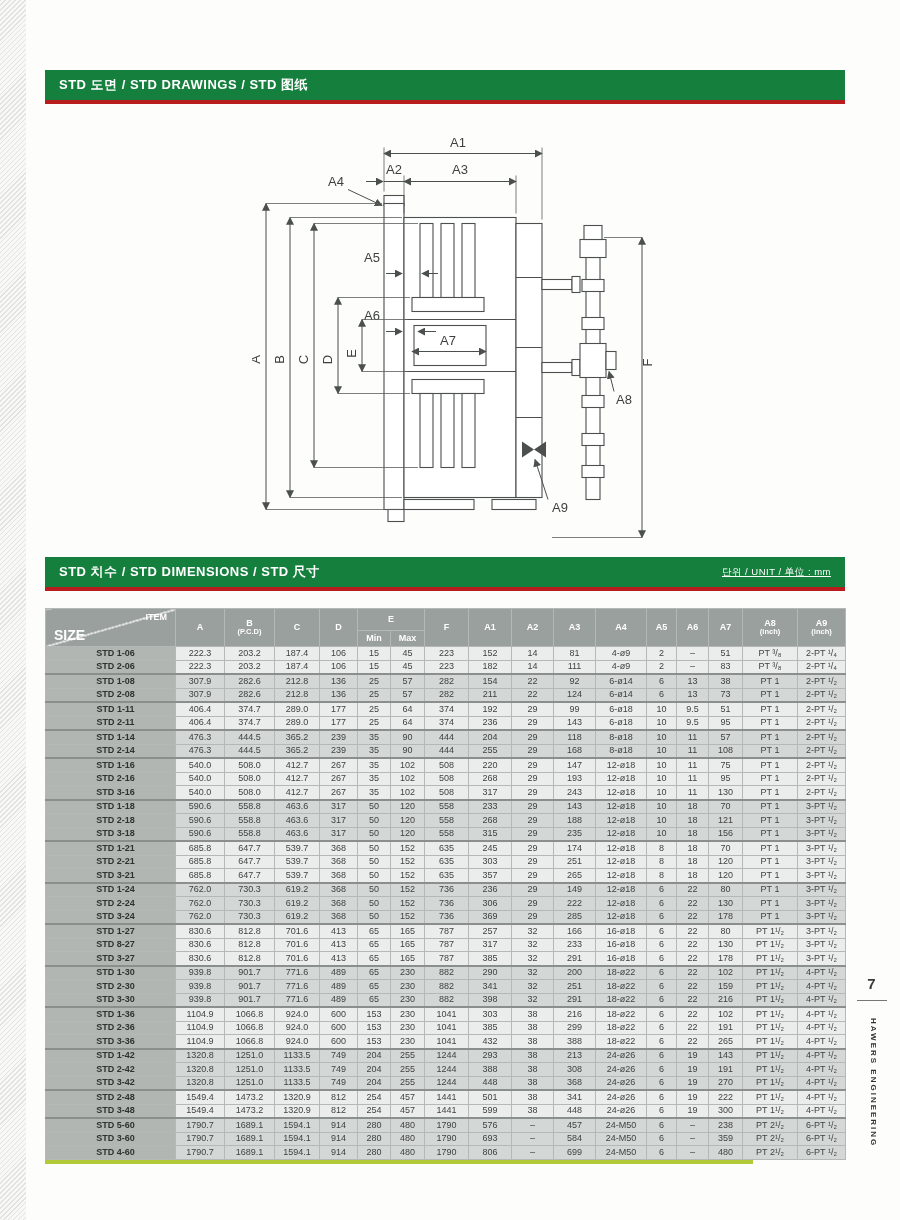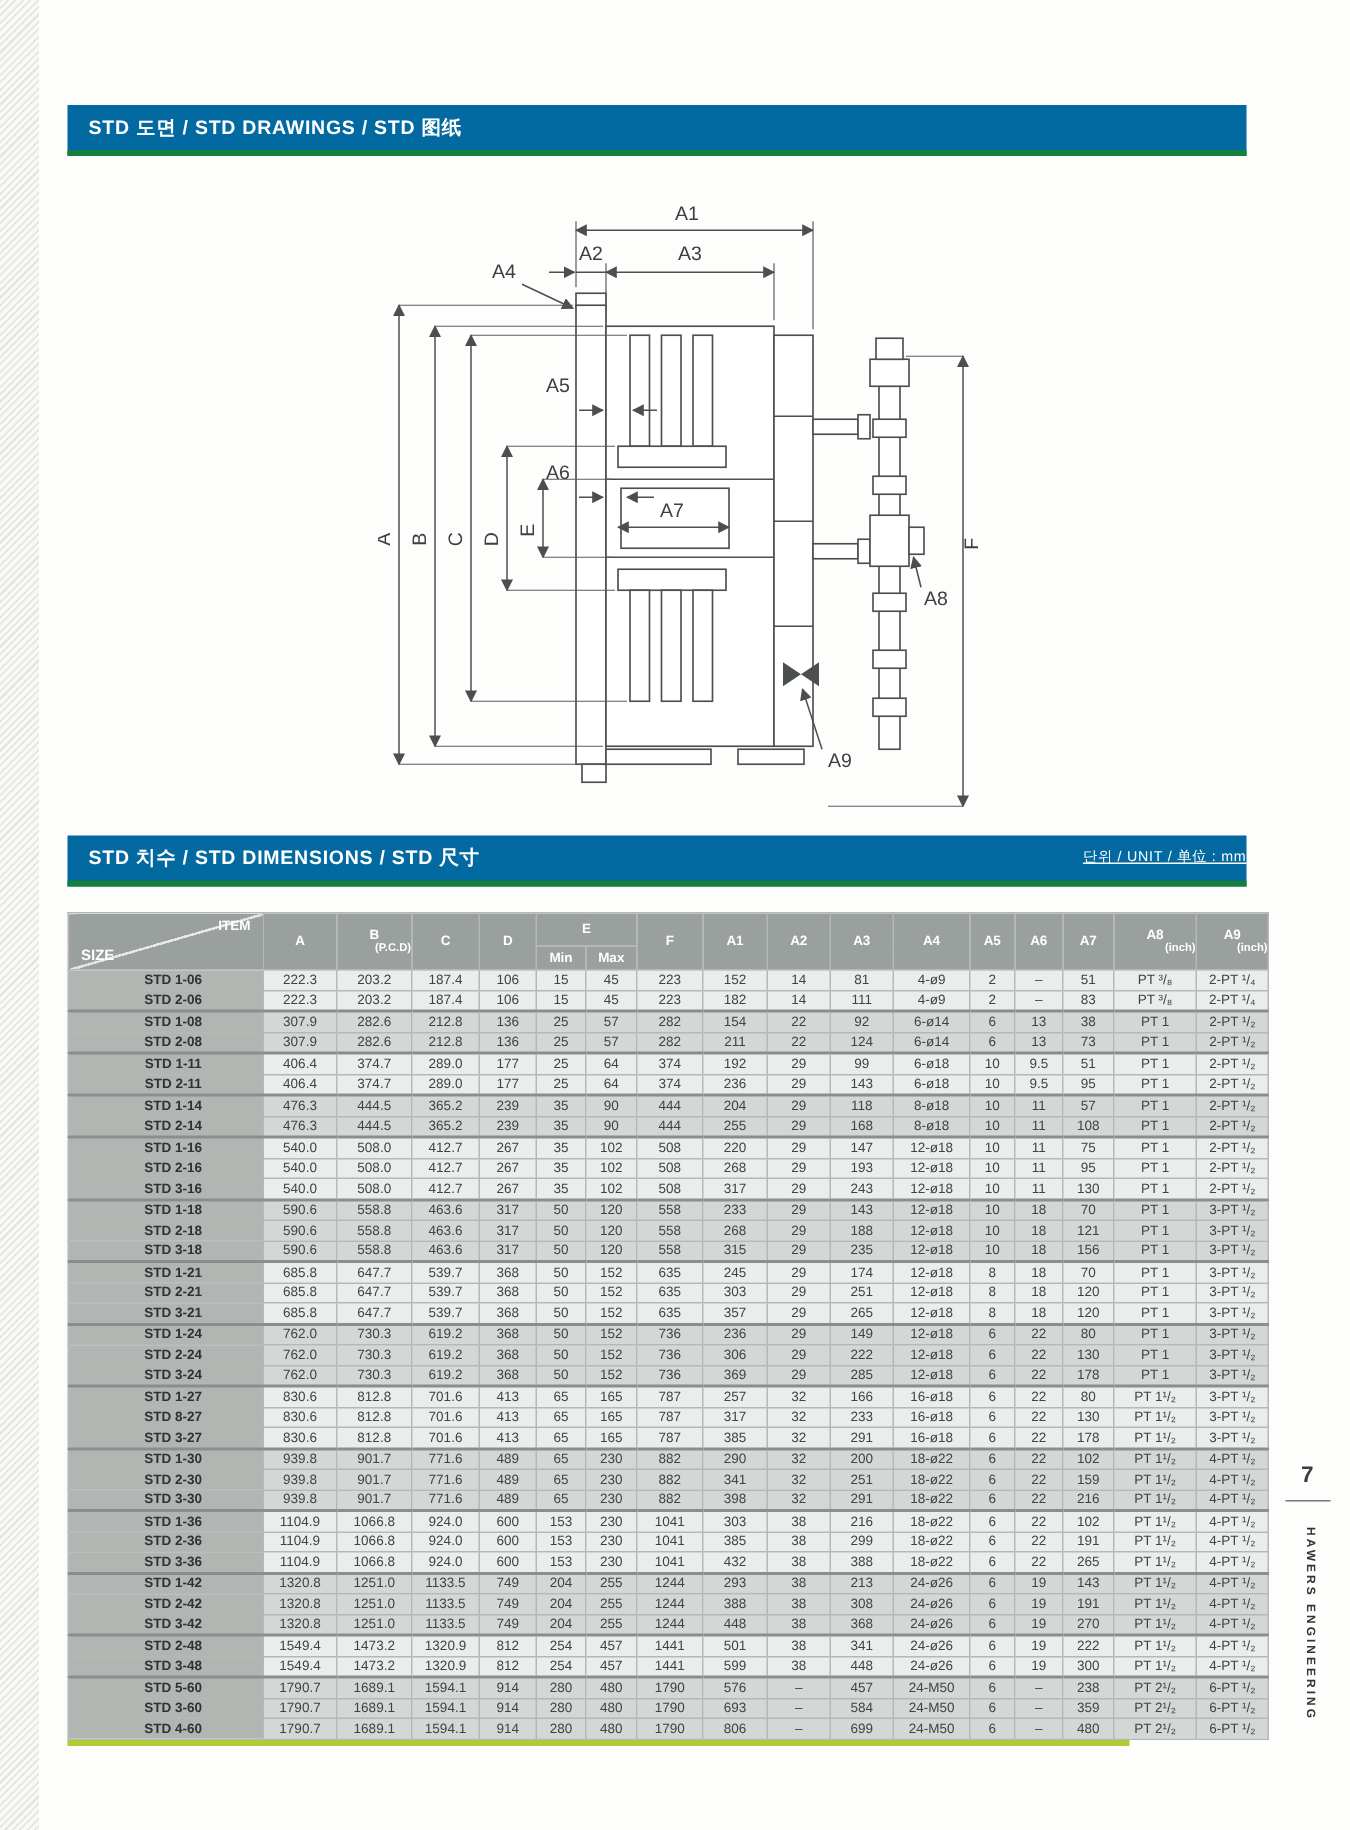--- a/index.html
+++ b/index.html
@@ -6,48 +6,48 @@
   body{
     width:900px;height:1220px;position:relative;background:#fdfdfc;
     font-family:"Liberation Sans", sans-serif; overflow:hidden;
   }
   .hatch{
     position:absolute;left:0;top:0;width:26px;height:1220px;
     background:repeating-linear-gradient(135deg,#e2e3e1 0px,#e2e3e1 1px,#f8f8f7 1px,#f8f8f7 3.5px);
   }
   .bar{
     position:absolute;left:45px;width:772px;height:30px;
-    background:#0369a1;border-bottom:4px solid #15803d;
+    background:#15803d;border-bottom:4px solid #b91c1c;
     color:#fff;font-size:13px;font-weight:bold;line-height:30px;
-    padding-left:14px;letter-spacing:0.5px;
+    padding-left:14px;padding-right:14px;letter-spacing:0.5px;
   }
   .bar .unit{float:right;font-size:9.5px;font-weight:normal;text-decoration:underline;}
   .bar1{top:70px;}
   .bar2{top:557px;}
   .draw-wrap{position:absolute;left:252px;top:126px;width:580px;height:448px;}
   svg{font-family:"Liberation Sans", sans-serif;}
   .b{fill:#fff;stroke:#4b4f4e;stroke-width:1.1;}
   .bf{fill:#4b4f4e;stroke:none;}
   .dln{stroke:#4b4f4e;stroke-width:1;fill:none;}
   .ext{stroke:#5a5e5d;stroke-width:0.8;fill:none;}
   .lbl{font-size:13px;fill:#3d403f;}
   
   .table-wrap{position:absolute;left:45px;top:608px;width:708px;border-bottom:4px solid #b2c938;}
   table{border-collapse:collapse;table-layout:fixed;width:800px;}
   thead th{background:#9aa09d;color:#fff;font-size:9px;font-weight:bold;
     border:1px solid #b4b8b6;padding:0;text-align:center;vertical-align:middle;line-height:1.15;}
   thead tr.h1 th{height:21px;}
   thead tr.h2 th{height:15px;}
-  th .sub{font-size:7.5px;font-weight:bold;display:block;text-align:right;}
+  th .sub{font-size:7.5px;font-weight:bold;display:block;}
   th.corner{position:relative;
     background:
       linear-gradient(to bottom right,rgba(0,0,0,0) calc(50% - 0.8px),#e9ebea calc(50% - 0.8px),#e9ebea calc(50% + 0.8px),rgba(0,0,0,0) calc(50% + 0.8px)),
       #9aa09d;}
   th.corner .item-lbl{position:absolute;top:3px;right:8px;font-size:9px;}
-  th.corner .size-lbl{position:absolute;bottom:3px;left:8px;font-size:10px;}
+  th.corner .size-lbl{position:absolute;bottom:3px;left:8px;font-size:14px;}
   tbody td{font-size:9px;height:12.5px;padding:0;text-align:center;
     border:1px solid #b4b8b6;color:#3f4341;line-height:1;}
   tbody td.size{background:#b1b6b3;text-align:center;padding-left:10px;
     font-weight:bold;color:#2e3230;}
   tr.l td:not(.size){background:#ebedec;}
   tr.g td:not(.size){background:#d3d7d5;}
   tr.gb td{border-top:2px solid #8a8f8d;}
   .pagenum{position:absolute;left:856px;top:975px;width:32px;text-align:center;
     font-size:15px;font-weight:bold;color:#3a3d3c;letter-spacing:1px;}
   .pagerule{position:absolute;left:857px;top:1000px;width:30px;border-top:1px solid #777;}

